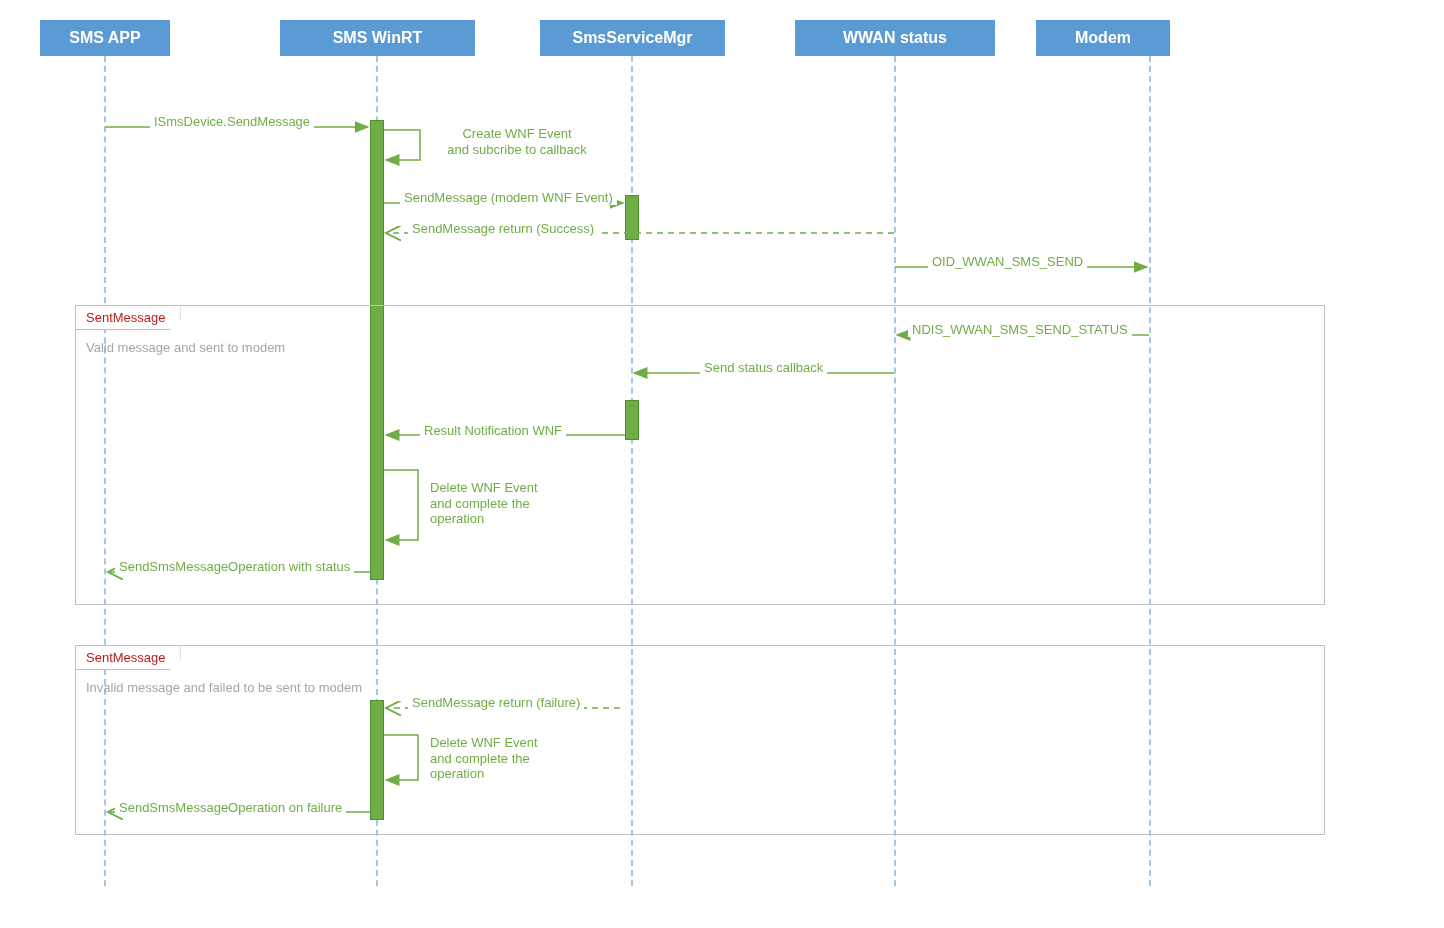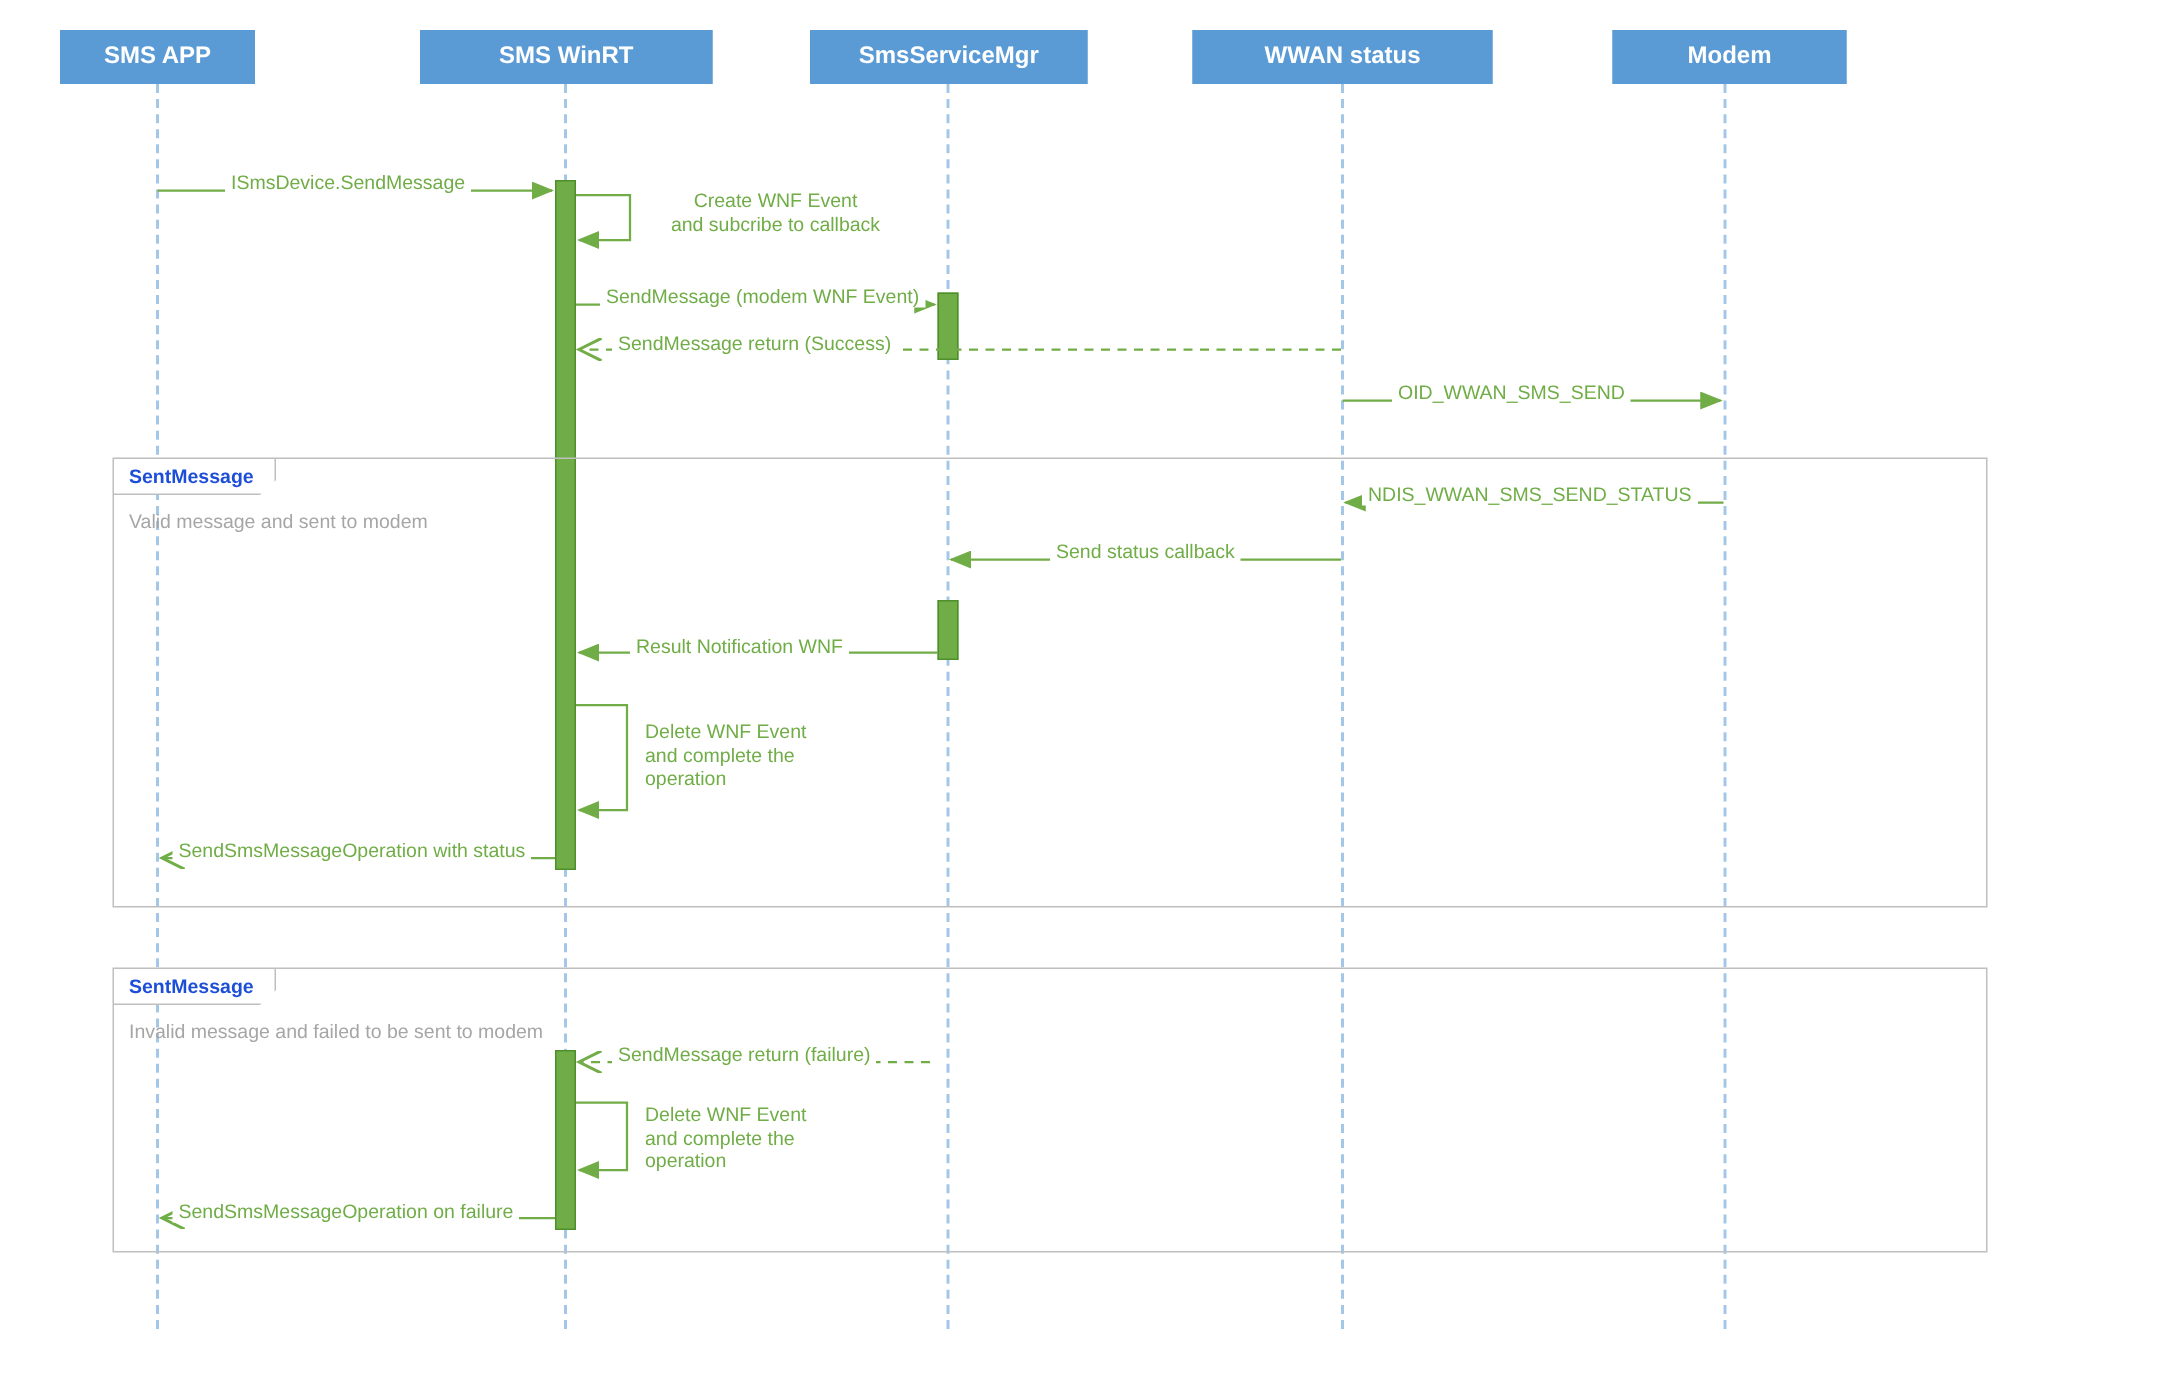--- a/index.html
+++ b/index.html
@@ -55,25 +55,24 @@
     background: rgba(255,255,255,0.0);
     box-sizing: border-box;
   }
   .frame-title {
     position: absolute;
     left: -1px;
     top: -1px;
     border: 1px solid #bfbfbf;
     padding: 4px 14px 4px 10px;
     font-size: 13px;
-    color: #1d4ed8;
+    color: #b91c1c;
     background: #ffffff;
     
     clip-path: polygon(0 0, 100% 0, 100% 60%, 90% 100%, 0 100%);
-    font-weight: bold;
   }
   .frame-desc {
     position: absolute;
     left: 10px;
     top: 34px;
     font-size: 13px;
     color: #a6a6a6;
   }
   svg.arrows {
     position: absolute;
@@ -82,21 +81,21 @@
     pointer-events: none;
   }
 </style>
 </head>
 <body>
 
 <div class="participant" style="left:40px;width:130px">SMS APP</div>
 <div class="participant" style="left:280px;width:195px">SMS WinRT</div>
 <div class="participant" style="left:540px;width:185px">SmsServiceMgr</div>
 <div class="participant" style="left:795px;width:200px">WWAN status</div>
-<div class="participant" style="left:1075px;width:156px">Modem</div>
+<div class="participant" style="left:1036px;width:134px">Modem</div>
 
 <div class="lifeline" style="left:104px;height:830px"></div>
 <div class="lifeline" style="left:376px;height:830px"></div>
 <div class="lifeline" style="left:631px;height:830px"></div>
 <div class="lifeline" style="left:894px;height:830px"></div>
 <div class="lifeline" style="left:1149px;height:830px"></div>
 
 <div class="activation" style="left:370px;top:120px;width:14px;height:460px"></div>
 
 <div class="activation" style="left:625px;top:195px;width:14px;height:45px"></div>

